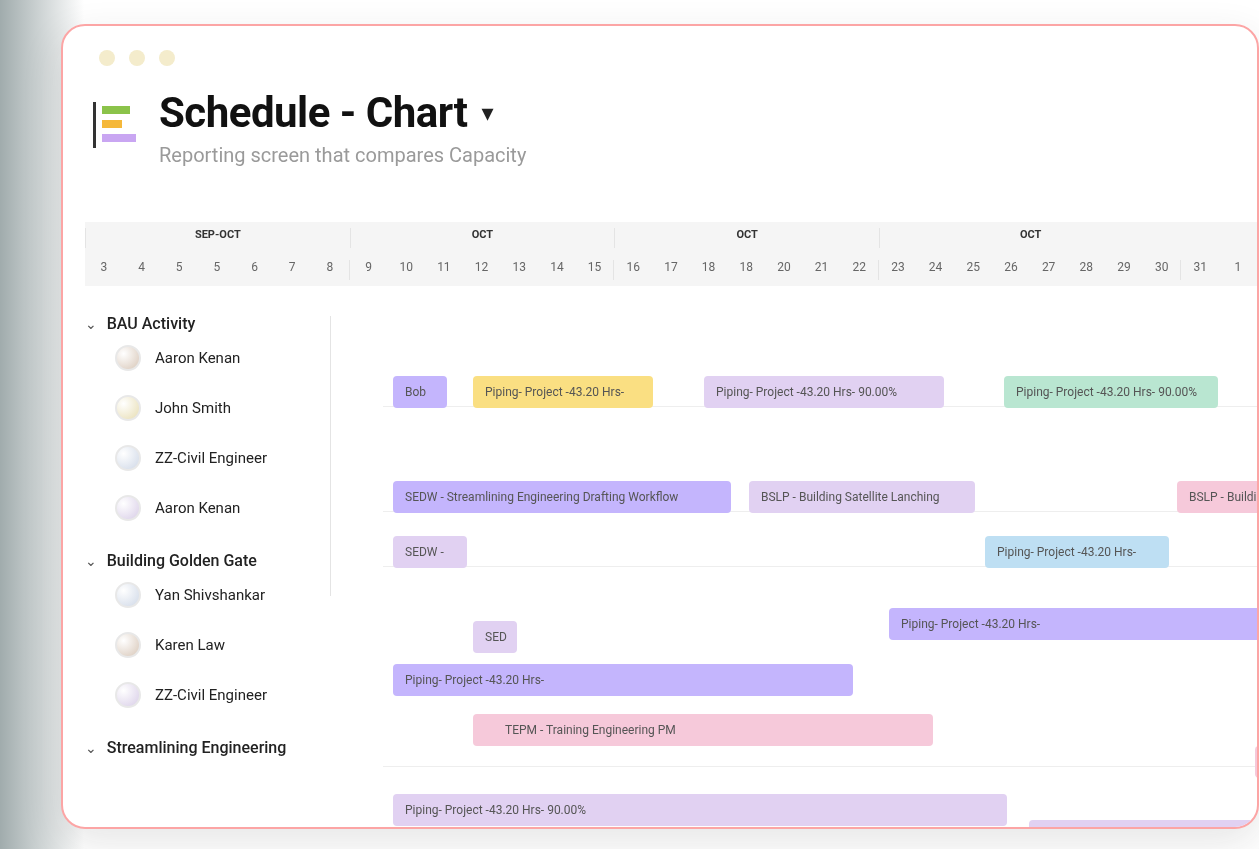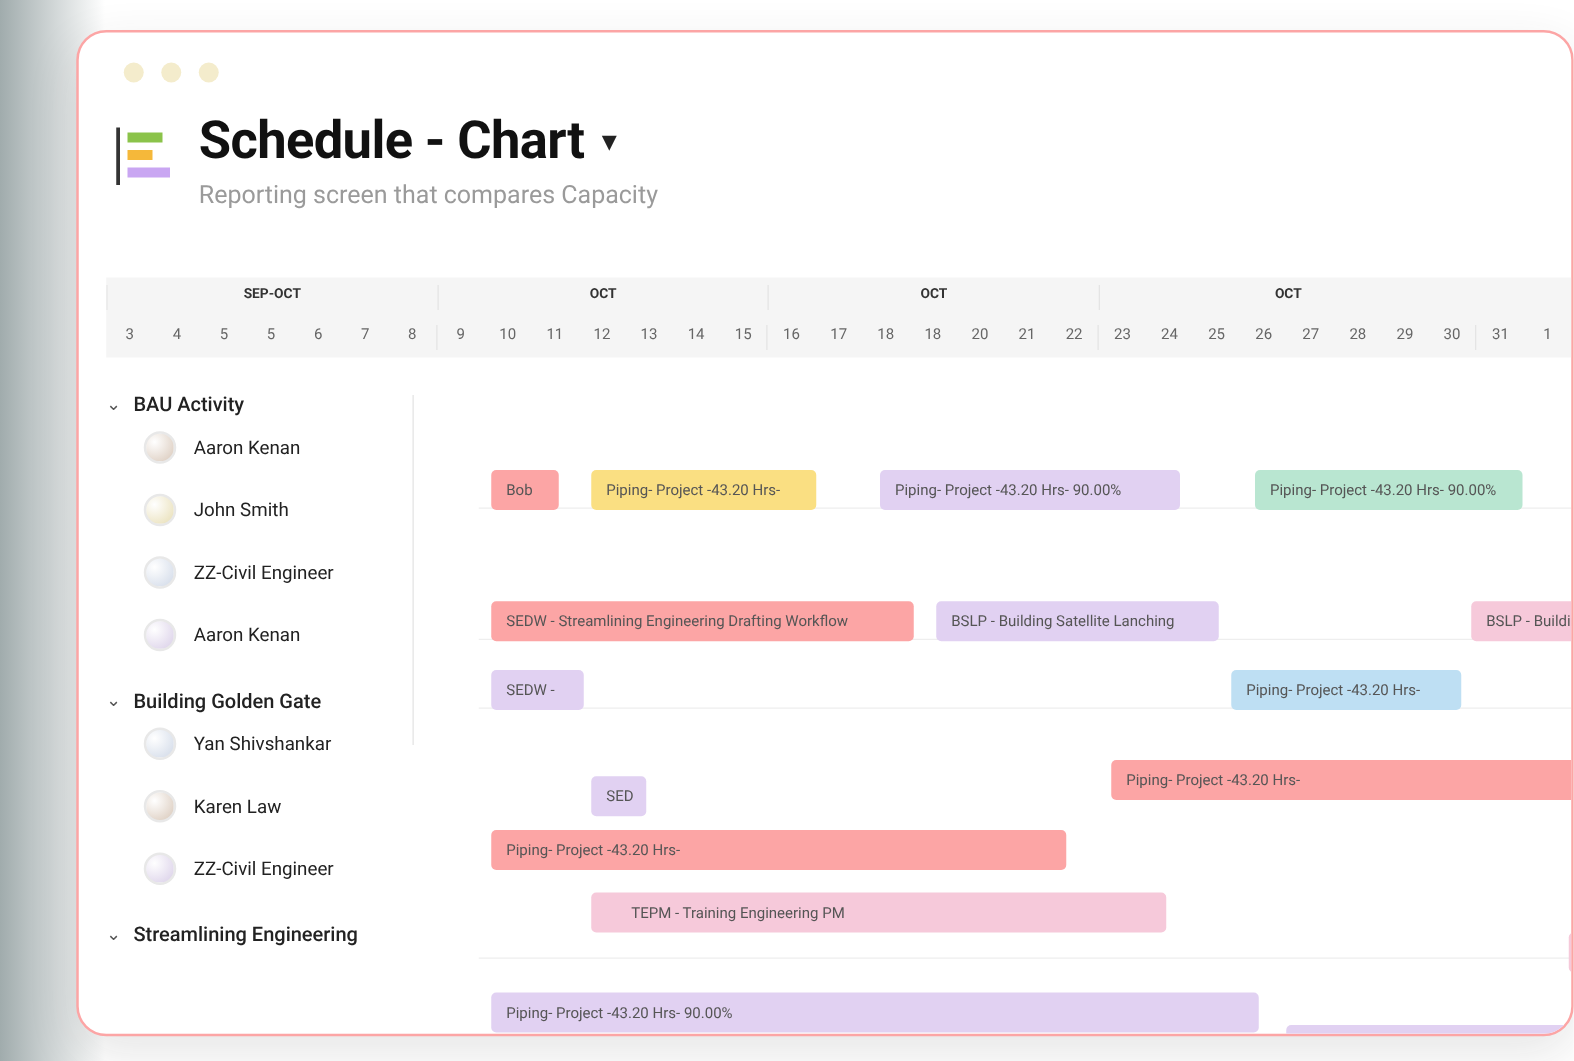--- a/index.html
+++ b/index.html
@@ -57,21 +57,21 @@
   .avatar { width:26px; height:26px; border-radius:50%; background:#ddd; border:2px solid #e8e8e8; display:flex; align-items:center; justify-content:center; font-size:11px; color:#555; }
   .avatar.c1 { background: radial-gradient(circle at 30% 30%, #fff, #d8c7b8); }
   .avatar.c2 { background: radial-gradient(circle at 30% 30%, #fff, #e7ddb2); }
   .avatar.c3 { background: radial-gradient(circle at 30% 30%, #fff, #cfd8e7); }
   .avatar.c4 { background: radial-gradient(circle at 30% 30%, #fff, #d8cde7); }
   .member-name { font-size:15px; color:#222; }
   .vline { position:absolute; left:245px; top:20px; height:280px; width:1px; background:#e4e4e4; }
   .chart { position:absolute; left:258px; right:0; top:0; bottom:0; }
   .row-sep { position:absolute; left:40px; right:0; height:1px; background:#eee; }
   .bar { position:absolute; height:32px; border-radius:4px; font-size:12px; color:#555; display:flex; align-items:center; padding:0 12px; white-space:nowrap; overflow:hidden; }
-  .green  { background:#fca5a5; }
+  .green  { background:#c4b5fd; }
   .yellow { background:#fadf82; }
   .purple { background:#e1d1f2; }
   .mint   { background:#b9e6d1; }
   .pink   { background:#f6c9da; }
   .blue   { background:#bedff3; }
 </style>
 </head>
 <body>
 
 <div class="stage">

